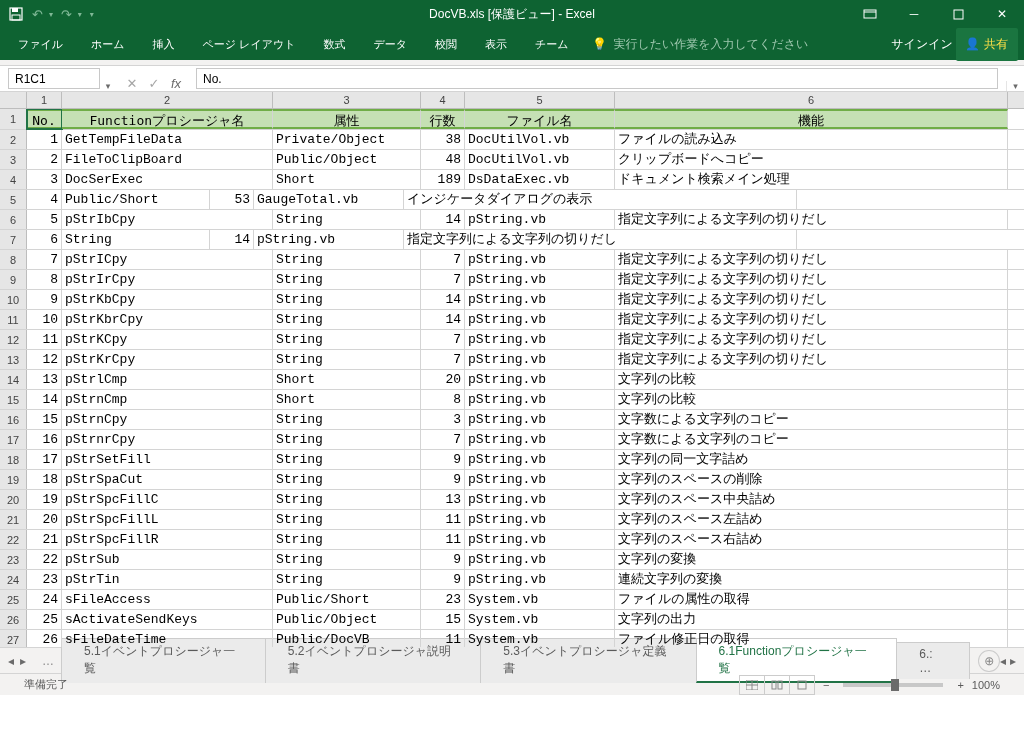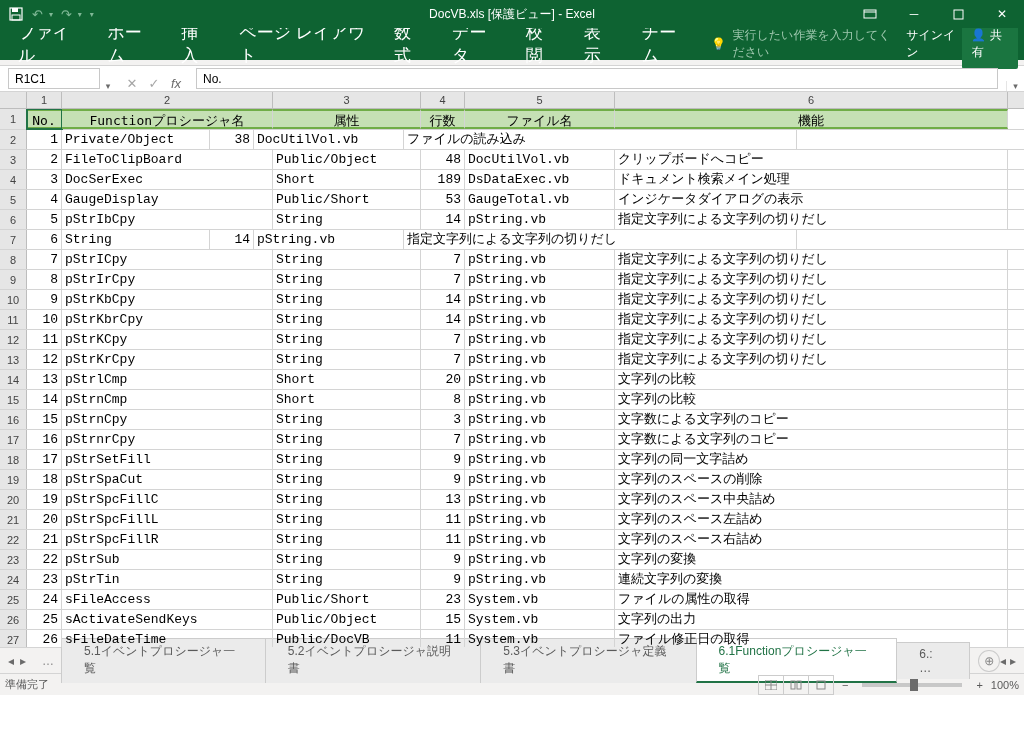--- a/index.html
+++ b/index.html
@@ -6,24 +6,24 @@
 body{background:#fff;width:1024px;height:736px;overflow:hidden;position:relative;font-size:12px}
 .titlebar{background:#0e6332;height:28px;display:flex;align-items:center;color:#fff;position:relative}
 .qa-icons{display:flex;align-items:center;padding-left:8px;gap:2px}
 .qa-icons .save{width:16px;height:16px;display:flex;align-items:center;justify-content:center}
 .qa-icons .undo,.qa-icons .redo{color:#7fb896;padding:0 6px;font-size:13px}
 .qa-icons .dd{color:#7fb896;font-size:8px;margin-left:-2px}
 .title-center{position:absolute;left:50%;transform:translateX(-50%);font-size:12px}
 .winbtns{position:absolute;right:0;display:flex;height:28px}
 .winbtns div{width:44px;display:flex;align-items:center;justify-content:center;font-size:12px}
 .ribbon-tabs{background:#0e6332;height:32px;display:flex;align-items:center;color:#fff;padding:0 6px;gap:4px}
-.ribbon-tabs .tab{padding:6px 12px;cursor:pointer;font-size:17px}
+.ribbon-tabs .tab{padding:6px 12px;cursor:pointer;font-size:11px}
 .tell-me{display:flex;align-items:center;gap:6px;color:#9fc8af;font-size:12px;margin-left:8px}
 .ribbon-right{margin-left:auto;display:flex;align-items:center;gap:3px;color:#fff}
-.share-btn{background:#1a7540;padding:8px 10px;border-radius:2px;color:#ffffff;font-size:12px}
+.share-btn{background:#1a7540;padding:8px 10px;border-radius:2px;color:#fde047;font-size:12px}
 .below-ribbon{background:#f3f2f1;height:6px;border-bottom:1px solid #d4d4d4}
 .formula-bar{display:flex;align-items:flex-end;height:26px;border-bottom:1px solid #d4d4d4;background:#fff}
 .namebox{width:92px;border:1px solid #c8c8c8;margin:2px 0 2px 8px;height:21px;display:flex;align-items:center;padding:0 6px;font-size:12px;background:#fff}
 .namebox-dd{width:16px;text-align:center;color:#6b6b6b;font-size:9px}
 .fx-btns{display:flex;align-items:center;gap:2px;padding:0 6px;color:#a6a6a6}
 .fx-btns span{width:20px;text-align:center;font-size:13px}
 .fx-label{font-style:italic;color:#6b6b6b;font-size:12px;padding:0 4px}
 .formula-input{flex:1;border:1px solid #c8c8c8;margin:2px 8px 2px 4px;height:21px;padding:0 6px;font-size:12px;display:flex;align-items:center;background:#fff}
 .formula-dd{width:18px;text-align:center;color:#6b6b6b;font-size:9px;border-left:1px solid #e5e5e5}
 .grid-area{position:relative;height:555px;overflow:hidden}
@@ -41,21 +41,21 @@
 .c1{width:35px;text-align:right}.c2{width:211px}.c3{width:148px}.c4{width:44px;text-align:right}.c5{width:150px}.c6{width:393px}
 .sheet-tabs{height:26px;background:#f3f2f1;border-top:1px solid #d4d4d4;display:flex;align-items:center;font-size:12px}
 .nav-arrows{padding:0 8px;color:#6b6b6b;display:flex;gap:6px}
 .nav-arrows span{cursor:pointer}
 .stab{padding:4px 22px;border:1px solid #ccc;border-bottom:none;background:#fff;cursor:pointer;margin-left:-1px}
 .stab.active{background:#fff;border-bottom:2px solid #217346;font-weight:500;color:#217346}
 .stab.inactive{background:#ebebeb;color:#5a5a5a}
 .stab-dots{padding:4px 8px;color:#888}
 .add-sheet{width:22px;height:22px;border:1px solid #ccc;border-radius:50%;display:flex;align-items:center;justify-content:center;margin-left:8px;color:#888;font-size:12px}
 .tab-scroll{margin-left:auto;padding-right:8px;color:#6b6b6b;display:flex;gap:4px}
-.statusbar{height:22px;background:#f3f2f1;border-top:1px solid #d4d4d4;display:flex;align-items:center;font-size:11px;color:#5a5a5a;padding:0 5px}
+.statusbar{height:22px;background:#f3f2f1;border-top:1px solid #d4d4d4;display:flex;align-items:center;font-size:11px;color:#5a5a5a;padding:0 24px}
 .status-right{margin-left:auto;display:flex;align-items:center;gap:8px}
 .view-btns{display:flex}
 .view-btns div{width:26px;height:20px;border:1px solid #ccc;margin-left:-1px;display:flex;align-items:center;justify-content:center}
 .zoom-slider{width:100px;height:4px;background:#c8c8c8;position:relative;margin:0 6px}
 .zoom-slider .thumb{width:8px;height:12px;background:#6b6b6b;position:absolute;left:48%;top:-4px}
 svg{display:block}
 </style>
 </head>
 <body>
 
@@ -146,20 +146,21 @@
         <div class="cell c1 sel">No.</div>
         <div class="cell c2">Functionプロシージャ名</div>
         <div class="cell c3">属性</div>
         <div class="cell c4">行数</div>
         <div class="cell c5">ファイル名</div>
         <div class="cell c6">機能</div>
       </div>
       <div class="row">
         <div class="rh">2</div>
         <div class="cell mono c1">1</div>
+        <div class="cell mono c2">GetTempFileData</div>
         <div class="cell mono c3">Private/Object</div>
         <div class="cell mono c4">38</div>
         <div class="cell mono c5">DocUtilVol.vb</div>
         <div class="cell mono c6">ファイルの読み込み</div>
       </div>
       <div class="row">
         <div class="rh">3</div>
         <div class="cell mono c1">2</div>
         <div class="cell mono c2">FileToClipBoard</div>
         <div class="cell mono c3">Public/Object</div>
@@ -172,21 +173,20 @@
         <div class="cell mono c1">3</div>
         <div class="cell mono c2">DocSerExec</div>
         <div class="cell mono c3">Short</div>
         <div class="cell mono c4">189</div>
         <div class="cell mono c5">DsDataExec.vb</div>
         <div class="cell mono c6">ドキュメント検索メイン処理</div>
       </div>
       <div class="row">
         <div class="rh">5</div>
         <div class="cell mono c1">4</div>
-        <div class="cell mono c2">GaugeDisplay</div>
         <div class="cell mono c3">Public/Short</div>
         <div class="cell mono c4">53</div>
         <div class="cell mono c5">GaugeTotal.vb</div>
         <div class="cell mono c6">インジケータダイアログの表示</div>
       </div>
       <div class="row">
         <div class="rh">6</div>
         <div class="cell mono c1">5</div>
         <div class="cell mono c2">pStrIbCpy</div>
         <div class="cell mono c3">String</div>

